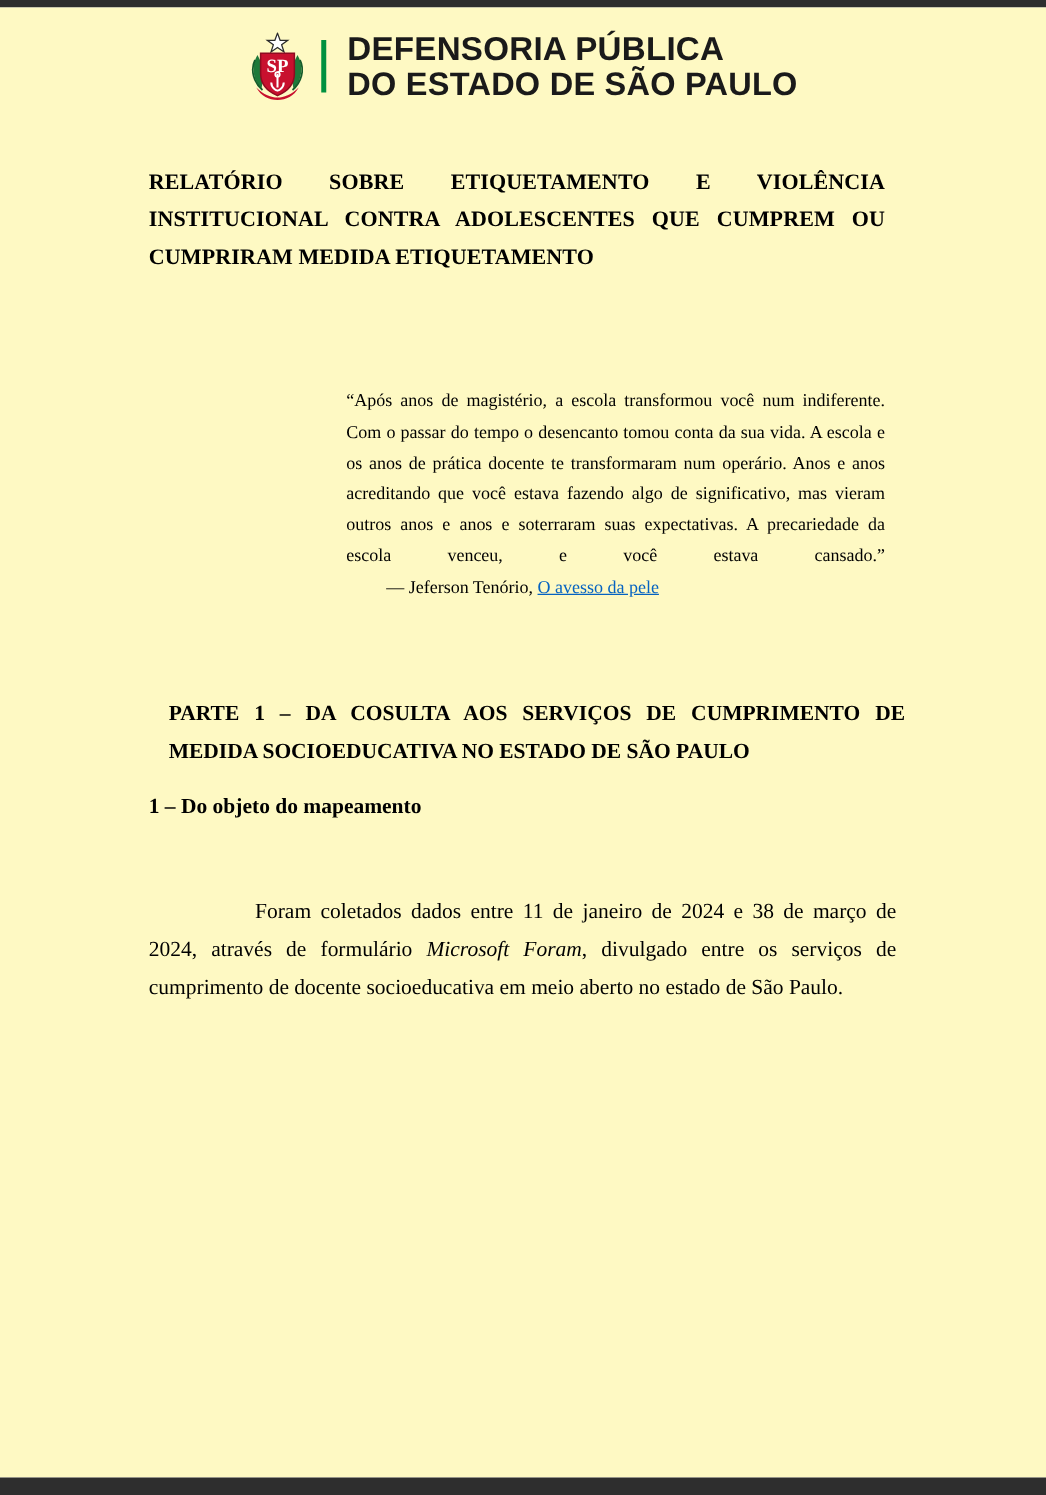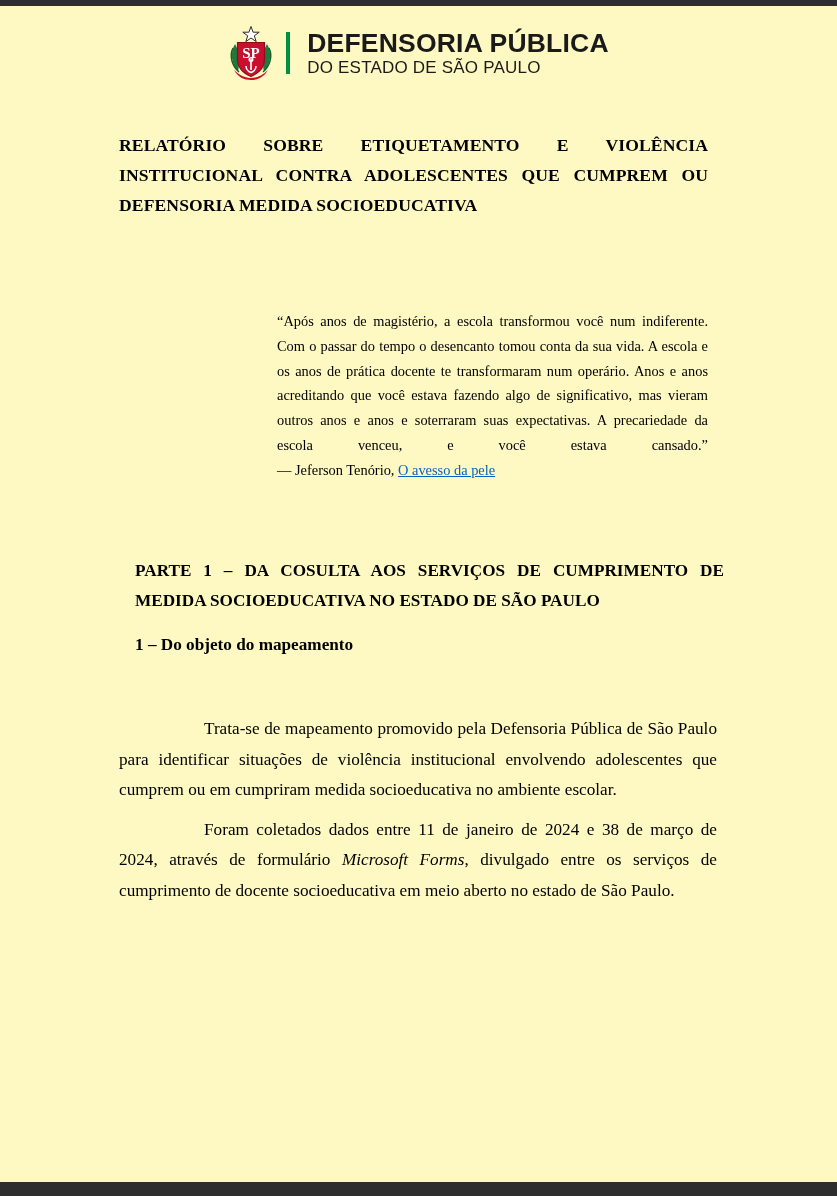--- a/index.html
+++ b/index.html
@@ -68,22 +68,22 @@
     line-height: 1.0;
     color: #1a1a1a;
   }
   .logo-line1 {
     font-size: 26.5px;
     font-weight: 700;
     letter-spacing: 0.2px;
     display: block;
   }
   .logo-line2 {
-    font-size: 17px;
-    font-weight: 400;
+    font-size: 26px;
+    font-weight: 700;
     letter-spacing: 0.2px;
     display: block;
     margin-top: 2px;
   }
 
   
   .content {
     position: absolute;
     left: 119px;
     top: 0;
@@ -112,20 +112,21 @@
     font-weight: normal;
     text-align: justify;
     text-align-last: justify;
     line-height: 1.72;
   }
   .quote-attrib {
     text-align: left;
     text-align-last: left;
     display: block;
     margin-top: 0;
+    margin-left: 32px;
   }
   .quote-link {
     color: #0563c1;
     text-decoration: underline;
     cursor: pointer;
   }
 
   .heading-parte {
     position: absolute;
     top: 536px;
@@ -134,21 +135,21 @@
     font-size: 17.2px;
     font-weight: bold;
     text-align: justify;
     text-align-last: left;
     line-height: 1.72;
   }
 
   .heading-sub {
     position: absolute;
     top: 607px;
-    left: 16px;
+    left: 0;
     width: 589px;
     font-size: 17.2px;
     font-weight: bold;
     line-height: 1.72;
   }
 
   .body-paras {
     position: absolute;
     top: 708px;
     left: 0;
@@ -201,38 +202,37 @@
     <div class="logo-divider"></div>
 
     <div class="logo-wordmark">
       <span class="logo-line1">DEFENSORIA PÚBLICA</span>
       <span class="logo-line2">DO ESTADO DE SÃO PAULO</span>
     </div>
   </div>
 
   <div class="content">
 
-    <h1 class="doc-title">RELATÓRIO SOBRE ETIQUETAMENTO E VIOLÊNCIA INSTITUCIONAL CONTRA ADOLESCENTES QUE CUMPREM OU DEFENSORIA MEDIDA SOCIOEDUCATIVA</h1>
+    <h1 class="doc-title">RELATÓRIO SOBRE ETIQUETAMENTO E VIOLÊNCIA INSTITUCIONAL CONTRA ADOLESCENTES QUE CUMPREM OU CUMPRIRAM MEDIDA ETIQUETAMENTO</h1>
 
     <div class="quote-block">
       <span>“Após anos de magistério, a escola transformou você num indiferente. Com o passar do tempo o desencanto tomou conta da sua vida. A escola e os anos de prática docente te transformaram num operário. Anos e anos acreditando que você estava fazendo algo de significativo, mas vieram outros anos e anos e soterraram suas expectativas. A precariedade da escola venceu, e você estava cansado.”</span>
       <span class="quote-attrib">
         <span>— Jeferson Tenório, </span><a class="quote-link" href="#">O avesso da pele</a>
       </span>
     </div>
 
     <h2 class="heading-parte">PARTE 1 – DA COSULTA AOS SERVIÇOS DE CUMPRIMENTO DE MEDIDA SOCIOEDUCATIVA NO ESTADO DE SÃO PAULO</h2>
 
     <h3 class="heading-sub">1 – Do objeto do mapeamento</h3>
 
     <div class="body-paras">
 
-      <p class="body-para">Trata-se de mapeamento promovido pela Defensoria Pública de São Paulo para identificar situações de violência institucional envolvendo adolescentes que cumprem ou em cumpriram  medida socioeducativa no ambiente escolar.</p>
-
-      <p class="body-para"><span>Foram coletados dados entre 11 de janeiro de 2024 e 38 de março de 2024, através de formulário </span><span class="ital">Microsoft Forms</span><span>, divulgado entre os serviços de cumprimento de docente socioeducativa em meio aberto no estado de São Paulo.</span></p>
+
+      <p class="body-para"><span>Foram coletados dados entre 11 de janeiro de 2024 e 38 de março de 2024, através de formulário </span><span class="ital">Microsoft Foram</span><span>, divulgado entre os serviços de cumprimento de docente socioeducativa em meio aberto no estado de São Paulo.</span></p>
 
 
 
     </div>
   </div>
 </div>
 
 <div class="viewer-bar bottom"></div>
 
 </body></html>

